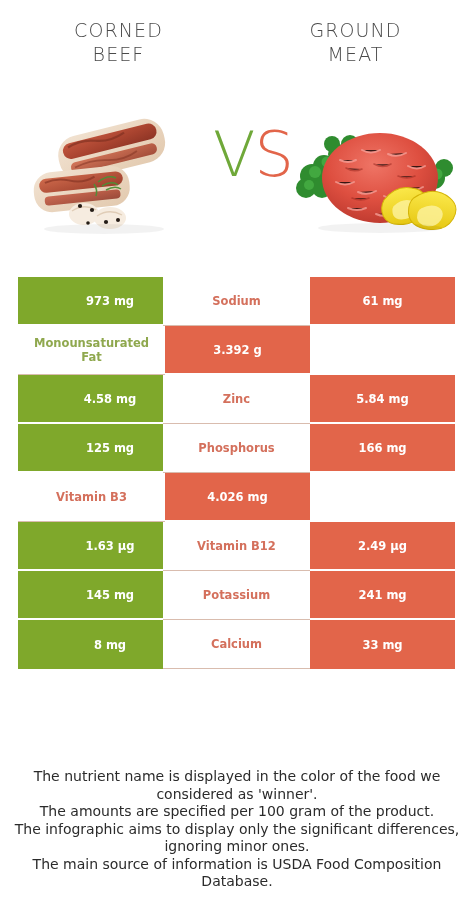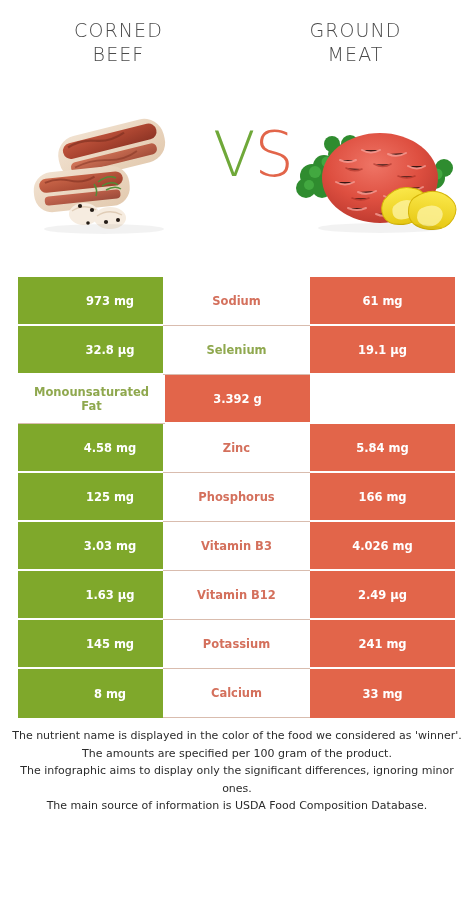--- a/index.html
+++ b/index.html
@@ -126,24 +126,24 @@
   .row:last-child .cell.left,
   .row:last-child .cell.right { border-bottom: none; }
 
   .mid.win-green  { color: #8FA84E; }
   .mid.win-orange { color: #D4705C; }
 
   
   .footer {
     position: absolute;
     left: 10px;
-    top: 727px;
+    top: 768px;
     width: 454px;
     text-align: center;
-    font-size: 11px;
+    font-size: 14px;
     line-height: 17.5px;
     color: #2b2b2b;
     font-family: "DejaVu Sans", sans-serif;
   }
   .footer p { margin: 0; }
 </style>
 </head>
 <body>
 
 <div class="page">
@@ -291,40 +291,34 @@
     </div>
   </div>
 
   <div class="table" id="compare-table">
       <div class="row">
         <div class="cell left">973 mg</div>
         <div class="cell mid win-orange">Sodium</div>
         <div class="cell right">61 mg</div>
       </div>
       <div class="row">
-        <div class="cell left">32.8 µg</div>
-        <div class="cell mid win-green">Selenium</div>
-        <div class="cell right">19.1 µg</div>
-      </div>
-      <div class="row">
         <div class="cell mid win-green">Monounsaturated Fat</div>
         <div class="cell right">3.392 g</div>
       </div>
       <div class="row">
         <div class="cell left">4.58 mg</div>
         <div class="cell mid win-orange">Zinc</div>
         <div class="cell right">5.84 mg</div>
       </div>
       <div class="row">
         <div class="cell left">125 mg</div>
         <div class="cell mid win-orange">Phosphorus</div>
         <div class="cell right">166 mg</div>
       </div>
       <div class="row">
-        <div class="cell left">3.03 mg</div>
         <div class="cell mid win-orange">Vitamin B3</div>
         <div class="cell right">4.026 mg</div>
       </div>
       <div class="row">
         <div class="cell left">1.63 µg</div>
         <div class="cell mid win-orange">Vitamin B12</div>
         <div class="cell right">2.49 µg</div>
       </div>
       <div class="row">
         <div class="cell left">145 mg</div>

